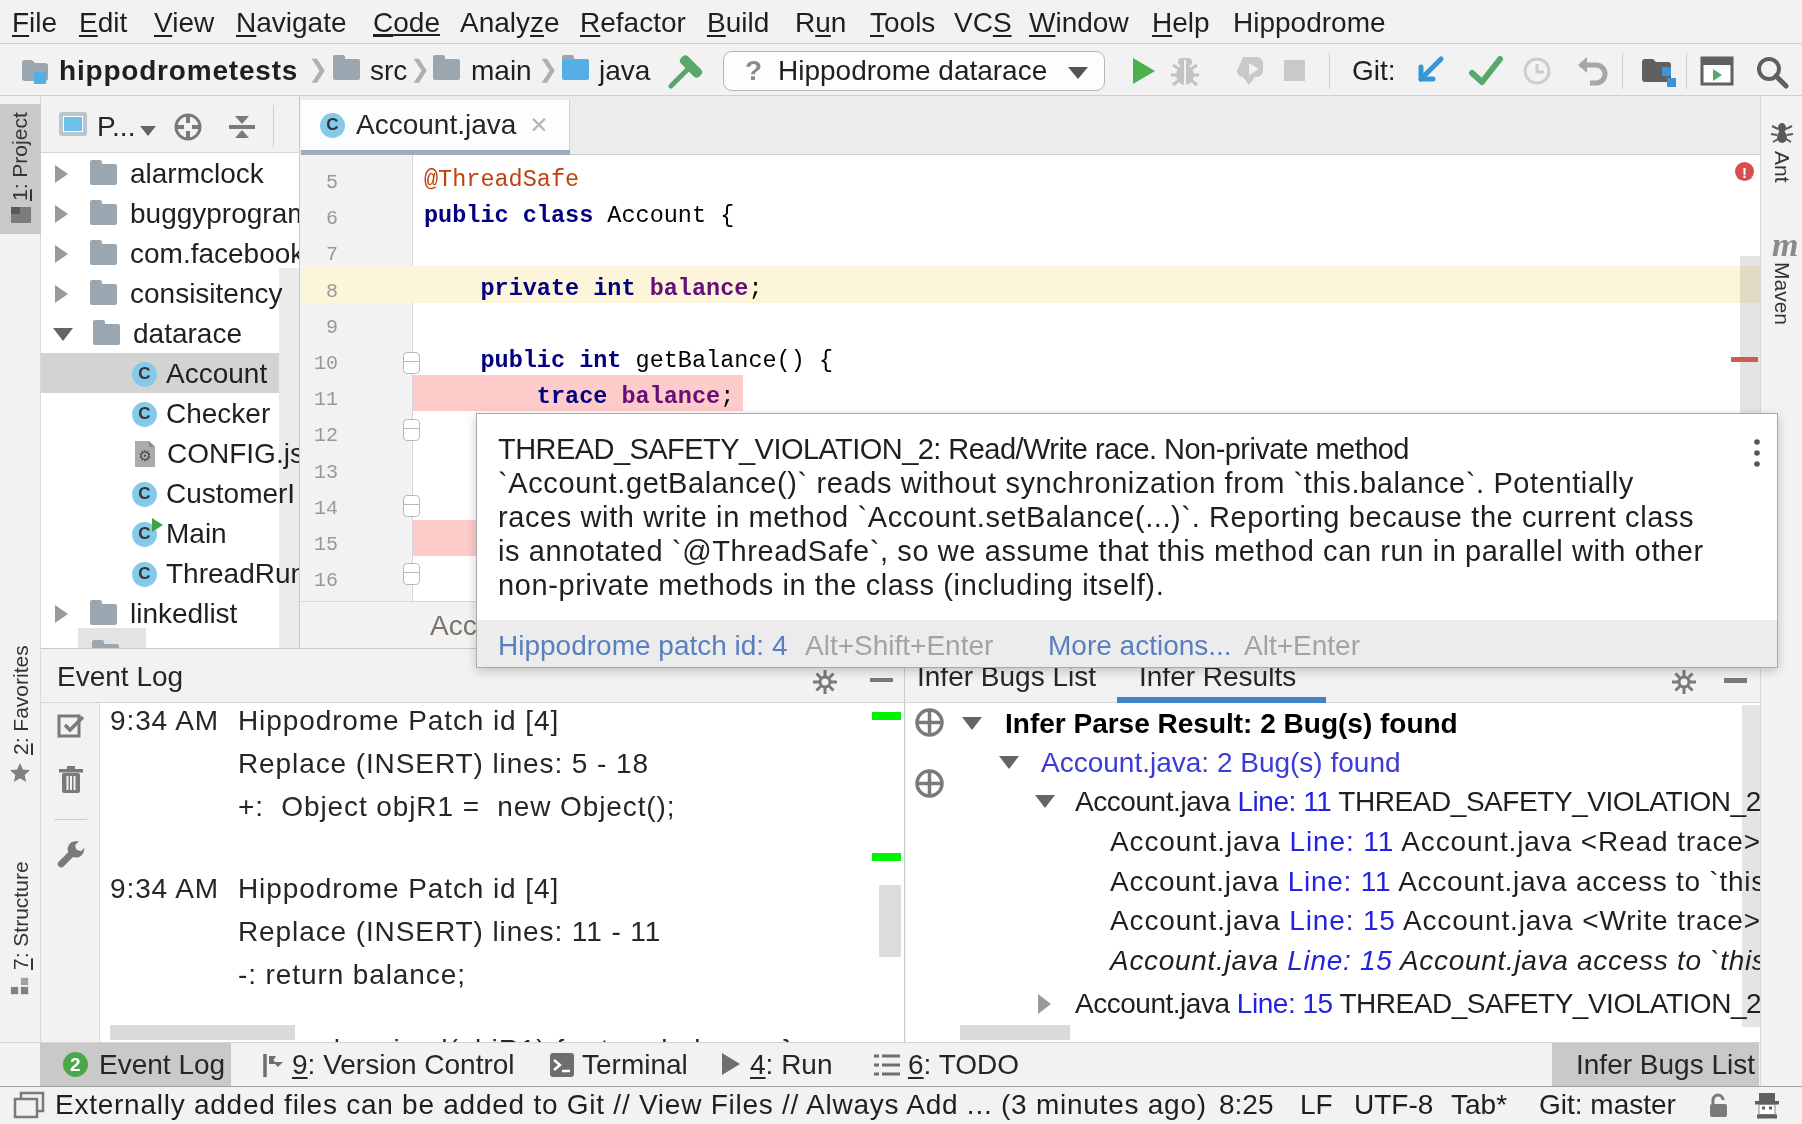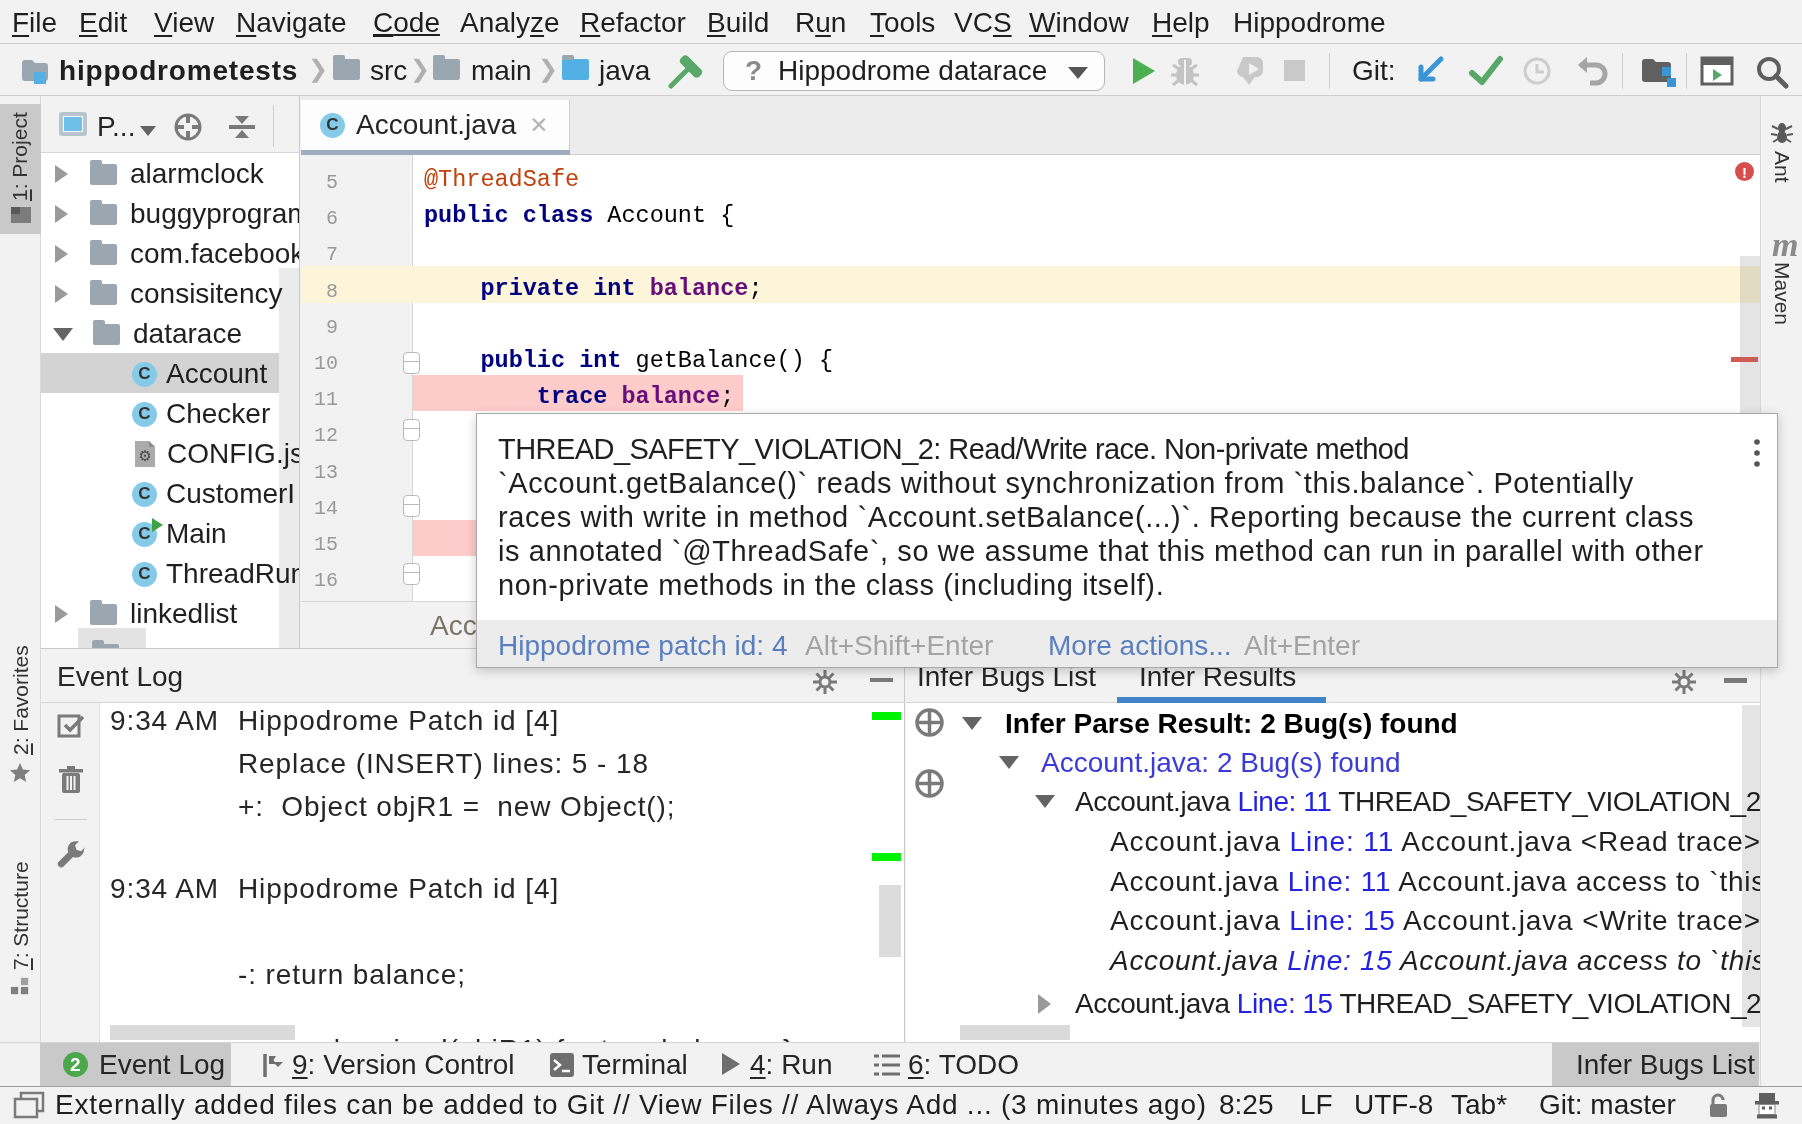--- a/index.html
+++ b/index.html
@@ -373,20 +373,21 @@
   <svg class="abs" style="left:15px;top:191px;" width="30" height="30" viewBox="0 0 30 30">
     <path d="M28 9.5 a8 8 0 0 1 -11 7.5 l-9.5 9.5 a3.4 3.4 0 0 1 -4.8 -4.8 l9.5 -9.5 a8 8 0 0 1 7.5 -11 l3.3 0 -4 4 1.5 4.5 4.5 1.5 4-4 z" fill="#7a7a7a"></path>
   </svg>
 
   <div class="abs" style="letter-spacing:0.9px;left:69px;top:56px;color:#262626;">9:34 AM</div>
   <div class="abs" style="letter-spacing:0.9px;left:197px;top:56px;color:#262626;">Hippodrome Patch id [4]</div>
   <div class="abs" style="letter-spacing:0.9px;left:197px;top:99px;color:#262626;">Replace (INSERT) lines: 5 - 18</div>
   <div class="abs" style="letter-spacing:0.9px;left:197px;top:142px;color:#262626;">+:&nbsp; Object objR1 =&nbsp; new Object();</div>
   <div class="abs" style="letter-spacing:0.9px;left:69px;top:224px;color:#262626;">9:34 AM</div>
   <div class="abs" style="letter-spacing:0.9px;left:197px;top:224px;color:#262626;">Hippodrome Patch id [4]</div>
+  <div class="abs" style="letter-spacing:0.9px;left:197px;top:267px;color:#262626;">Replace (INSERT) lines: 11 - 11</div>
   <div class="abs" style="letter-spacing:0.9px;left:197px;top:310px;color:#262626;">-: return balance;</div>
   <div class="abs" style="letter-spacing:0.9px;left:197px;top:353px;color:#262626;margin-top:32px;">+: synchronized(objR1) { return balance; }</div>
 
   <div class="abs" style="left:831px;top:63px;width:29px;height:8px;background:#00f300;"></div>
   <div class="abs" style="left:831px;top:204px;width:29px;height:8px;background:#00f300;"></div>
   <div class="abs" style="left:838px;top:236px;width:22px;height:72px;background:#dcdcdc;"></div>
 
   <div class="abs" style="left:69px;top:376px;width:185px;height:15px;background:#dadada;"></div>
 </div>
 

